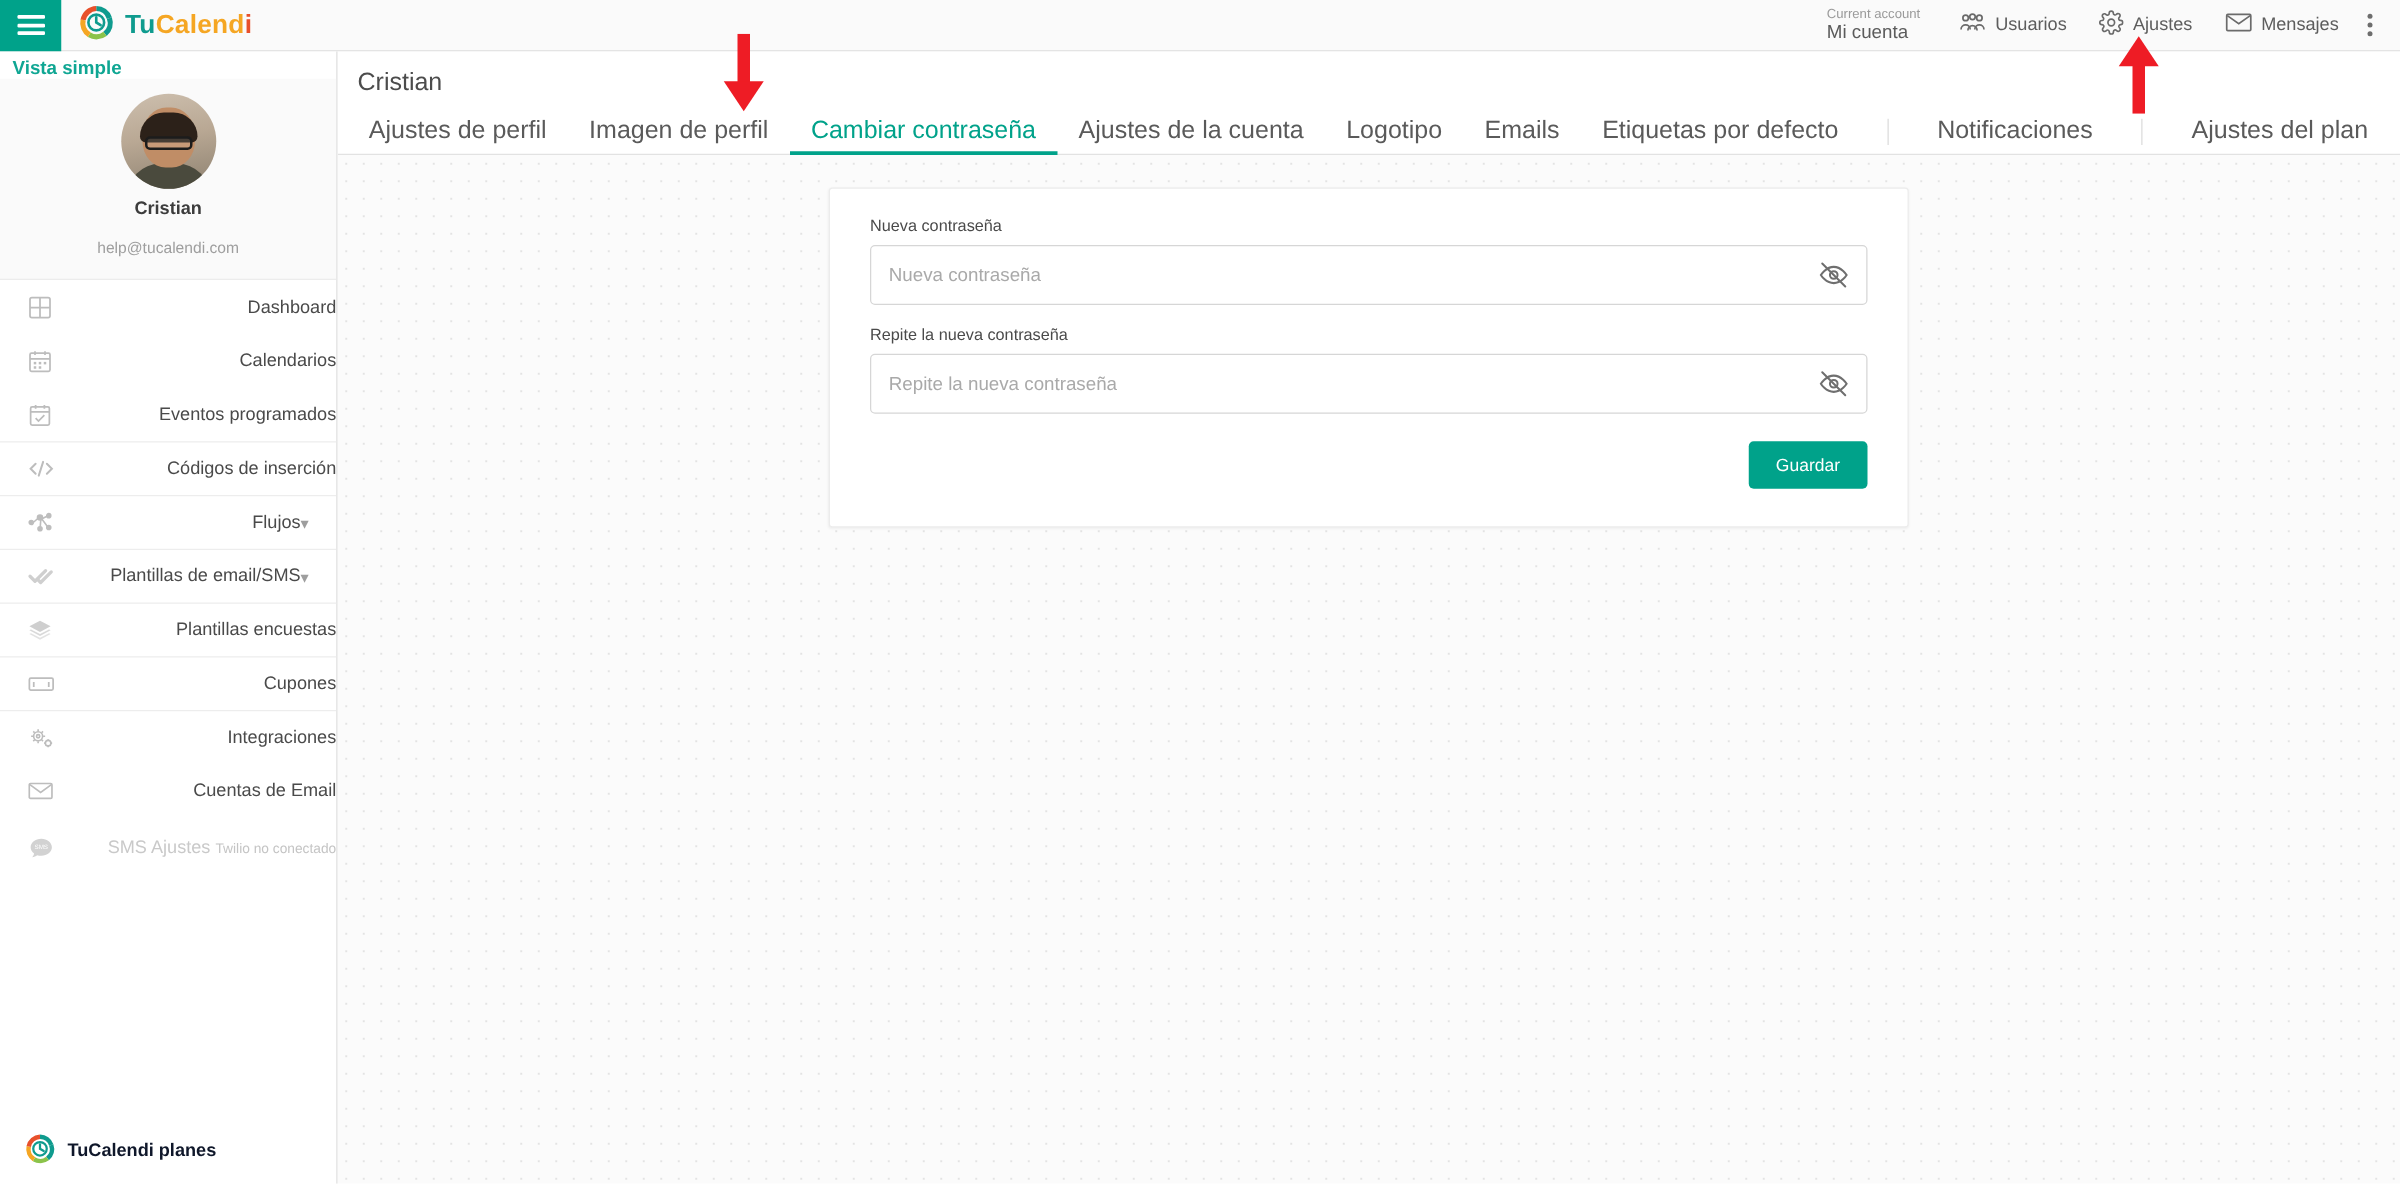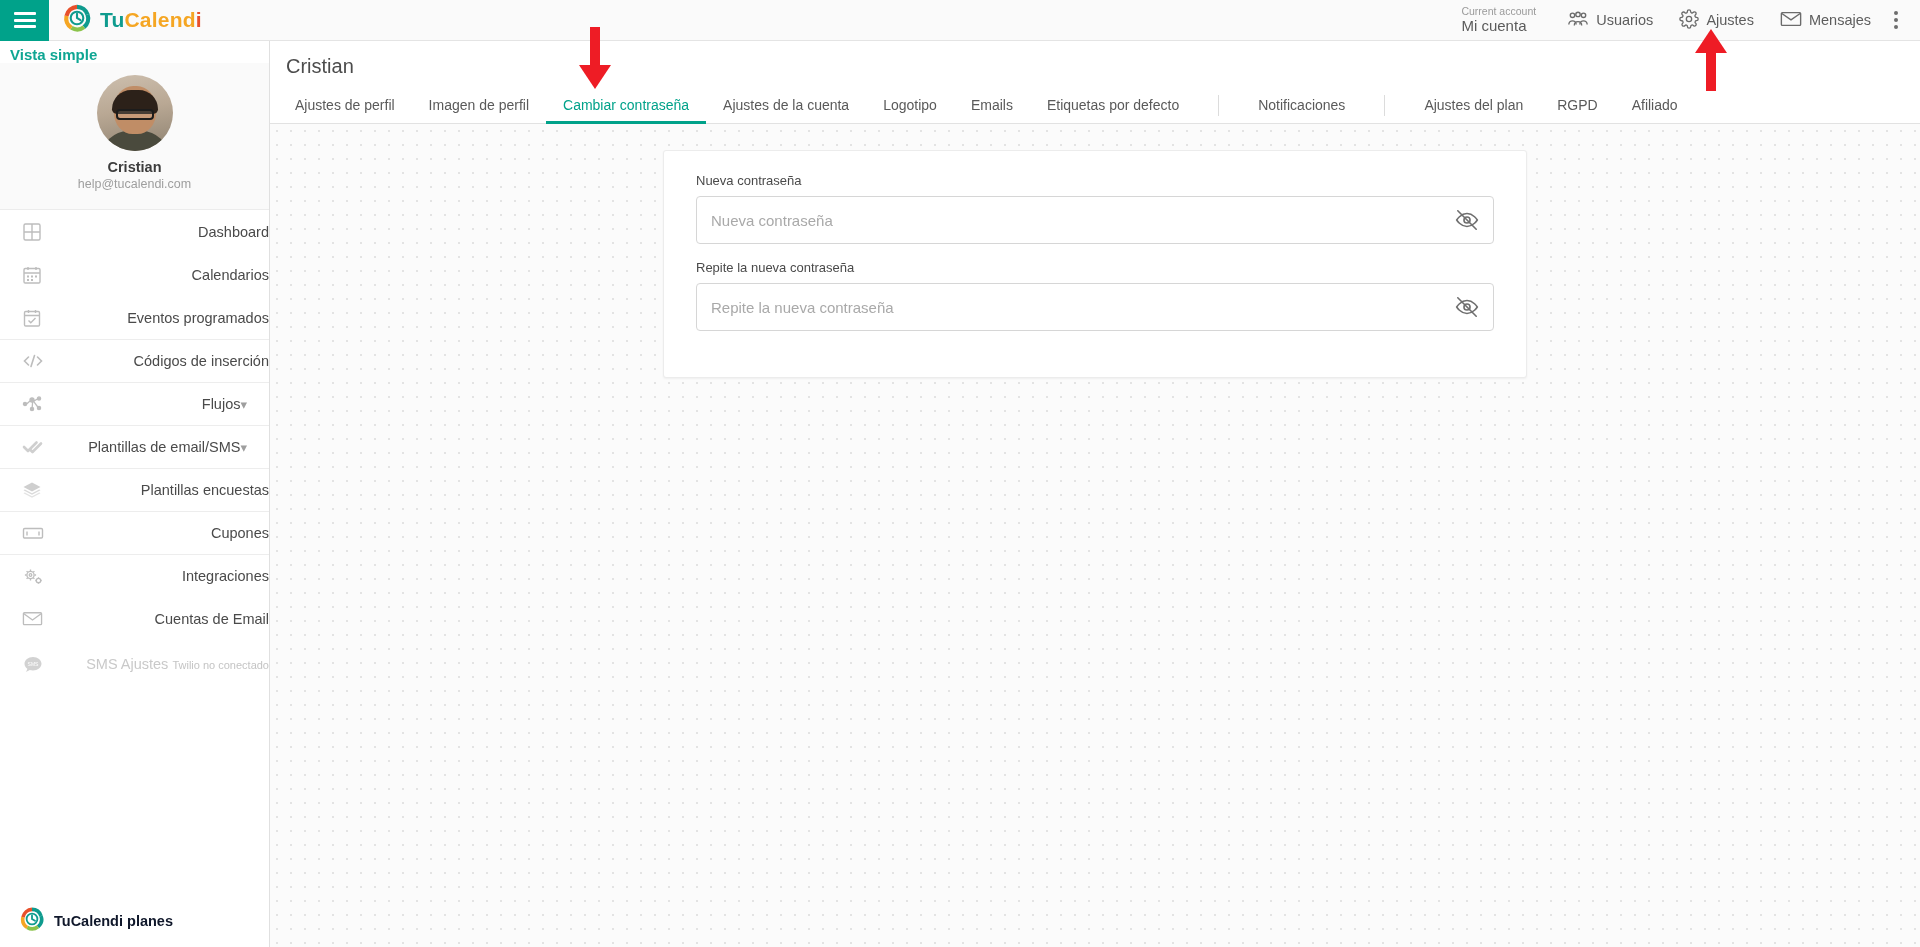--- a/index.html
+++ b/index.html
@@ -75,21 +75,21 @@
     position: absolute; left: 50%; top: 45%; transform: translateX(-50%);
     width: 38px; height: 11px;
     border: 2px solid #1c1c1c; border-radius: 4px;
     background: rgba(255,255,255,0.12);
   }
   .avatar .shirt {
     position: absolute; left: 50%; bottom: -6px; transform: translateX(-50%);
     width: 66px; height: 26px; border-radius: 28px 28px 0 0; background: #4a4a3d;
   }
   .pname { font-size: 14.5px; font-weight: bold; color: #3c3c3c; }
-  .pmail { font-size: 12.5px; color: #9e9e9e; margin-top: 2px; }
+  .pmail { font-size: 12.5px; color: #9e9e9e; margin-top: 16px; }
 
   .nav { }
   .nav-item {
     display: flex; align-items: center;
     height: 43px; padding-left: 22px;
     font-size: 14.5px; color: #4a4a4a; cursor: pointer;
     position: relative;
   }
   .nav-item.sep { border-top: 1px solid #ededed; }
   .nav-ico { width: 34px; display: flex; align-items: center; color: #bdbdbd; flex: none; }
@@ -115,21 +115,21 @@
   }
   .page-title { font-size: 20px; color: #4c4c4c; padding: 14px 0 10px 16px; }
 
   .tabs {
     display: flex; align-items: stretch;
     border-bottom: 1px solid #e2e2e2; height: 36px;
     padding-left: 8px;
   }
   .tab {
     display: flex; align-items: center; padding: 0 17px;
-    font-size: 14px; color: #5a5a5a; cursor: pointer; white-space: nowrap;
+    font-size: 20px; color: #5a5a5a; cursor: pointer; white-space: nowrap;
     border-bottom: 3px solid transparent; margin-bottom: -1px;
   }
   .tab.active { color: #00a28a; border-bottom-color: #00a28a; }
   .tab-divider { width: 1px; background: #dcdcdc; margin: 7px 22px; flex: none; }
 
   .content {
     position: relative;
     height: 869px;
     background-color: #fbfbfb;
     background-image: radial-gradient(#e3e3e3 1px, transparent 1px);
@@ -453,20 +453,23 @@
             <button class="eye-btn">
               <svg width="26" height="26" viewBox="0 0 24 24" fill="none" stroke="#6f6f6f" stroke-width="1.5" stroke-linecap="round">
                 <path d="M2.5 12s3.6-6 9.5-6 9.5 6 9.5 6-3.6 6-9.5 6S2.5 12 2.5 12z"></path>
                 <circle cx="12" cy="12" r="2.8"></circle>
                 <path d="M3.5 3.5l17 17"></path>
               </svg>
             </button>
           </div>
         </div>
 
+        <div class="actions">
+          <button class="btn-save">Guardar</button>
+        </div>
       </div>
     </div>
   </div>
 
   <div class="arrow" style="left:578px; top:27px;">
     <svg width="34" height="64" viewBox="0 0 34 64">
       <rect x="12" y="0" width="10" height="42" fill="#ee1c25"></rect>
       <path d="M1 38 L33 38 L17 62 Z" fill="#ee1c25"></path>
     </svg>
   </div>

